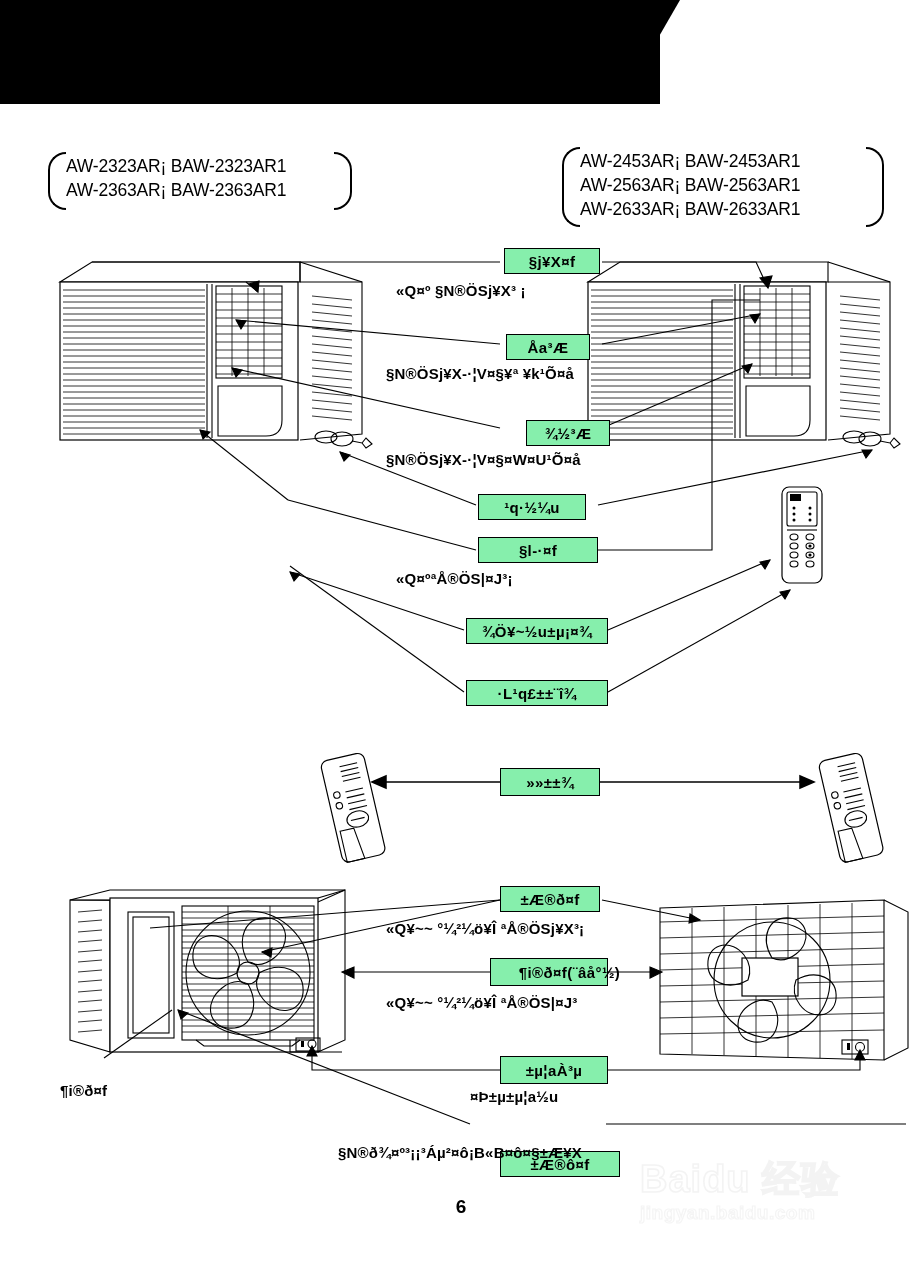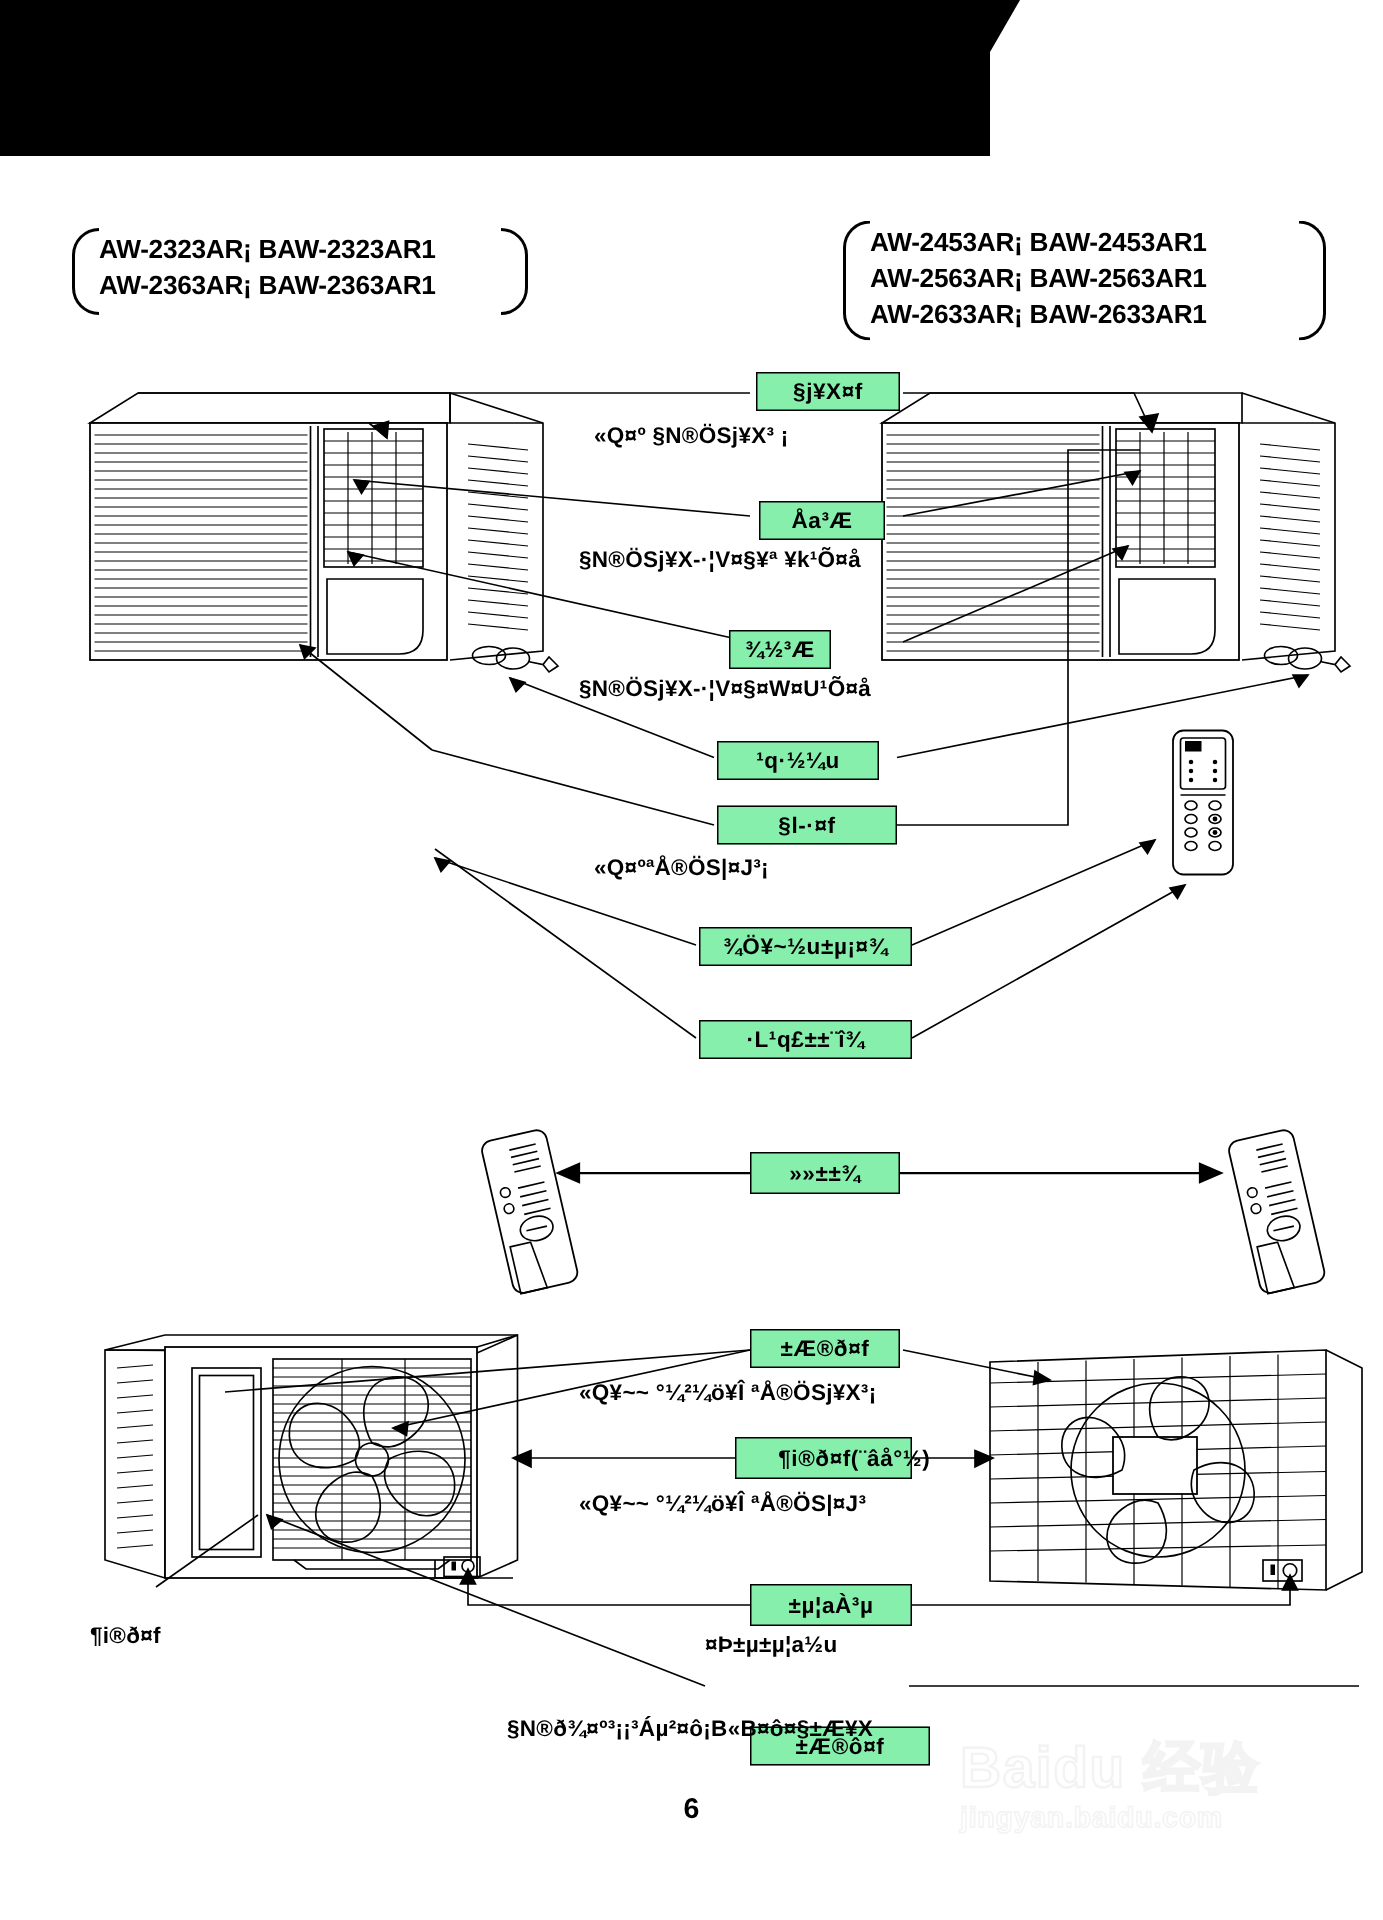--- a/index.html
+++ b/index.html
@@ -21,21 +21,21 @@
   }
   .banner-title{
     position:absolute;left:46px;top:38px;
     color:#000000;font-size:25px;font-weight:bold;letter-spacing:2.4px;
     white-space:nowrap;
   }
 
   
   .modelgroup{position:absolute;white-space:nowrap;}
   .modelgroup .ml{
-    font-size:17.5px;font-weight:bold;letter-spacing:-0.2px;
+    font-size:17.5px;font-weight:normal;letter-spacing:-0.2px;
     line-height:24px;white-space:nowrap;
   }
   .brace{
     position:absolute;top:0;bottom:0;width:16px;
     border:2px solid #000;border-right:none;
     border-top-left-radius:26px;border-bottom-left-radius:26px;
   }
   .brace.r{
     border:2px solid #000;border-left:none;
     border-radius:0;border-top-right-radius:26px;border-bottom-right-radius:26px;
@@ -523,21 +523,21 @@
       <path d="M172 1010 L104 1058"></path>
     </g>
   </svg>
 
   <div class="cbox" style="left:504px;top:248px;width:96px;height:26px;">§j¥X¤f</div>
   <div class="ctext" style="left:396px;top:282px;">«Q¤º §N®ÖSj¥X³ ¡</div>
 
   <div class="cbox" style="left:506px;top:334px;width:84px;height:26px;">Åa³Æ</div>
   <div class="ctext" style="left:386px;top:365px;">§N®ÖSj¥X-·¦V¤§¥ª ¥k¹Õ¤å</div>
 
-  <div class="cbox" style="left:486px;top:420px;width:68px;height:26px;">¾½³Æ</div>
+  <div class="cbox" style="left:526px;top:420px;width:84px;height:26px;">¾½³Æ</div>
   <div class="ctext" style="left:386px;top:451px;">§N®ÖSj¥X-·¦V¤§¤W¤U¹Õ¤å</div>
 
   <div class="cbox" style="left:478px;top:494px;width:108px;height:26px;">¹q·½¼u</div>
 
   <div class="cbox" style="left:478px;top:537px;width:120px;height:26px;">§l-·¤f</div>
   <div class="ctext" style="left:396px;top:570px;">«Q¤ºªÅ®ÖS|¤J³¡</div>
 
   <div class="cbox" style="left:466px;top:618px;width:142px;height:26px;text-align:right;">¾Ö¥~½u±µ¡¤¾</div>
 
   <div class="cbox" style="left:466px;top:680px;width:142px;height:26px;">·L¹q£±±¨î¾</div>

